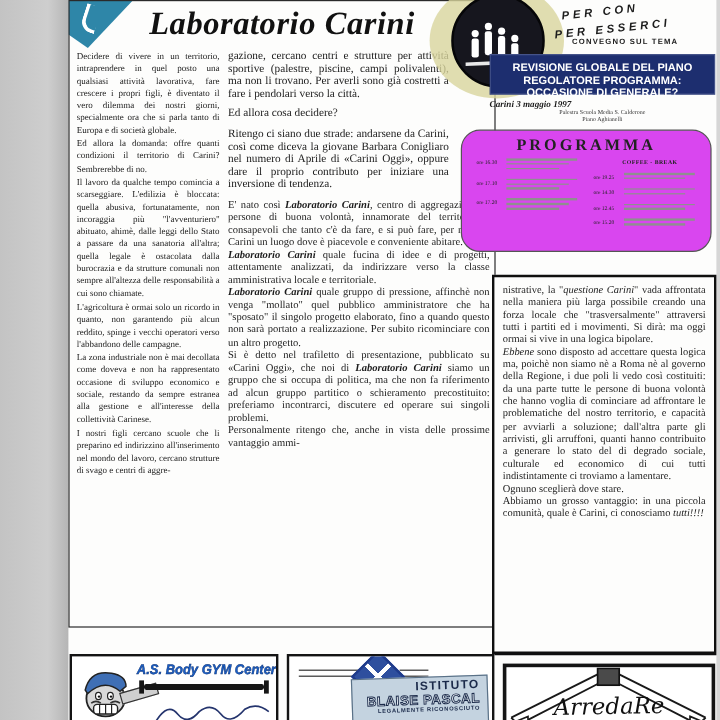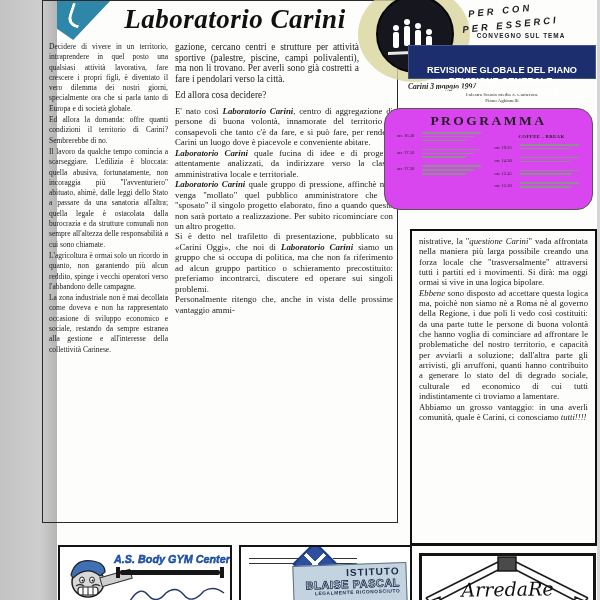--- a/index.html
+++ b/index.html
@@ -14,41 +14,41 @@
   
   .masthead-tri{left:57px;top:0;width:54px;height:40px;background:var(--masthead_teal,#2e86a8);
     clip-path:polygon(0 0,100% 0,30% 100%,0 72%);}
   .masthead-tri::after{content:"";position:absolute;left:12px;top:4px;width:10px;height:20px;
     border-left:3px solid #fff;border-bottom:3px solid #fff;border-radius:0 0 0 10px;transform:rotate(18deg);}
 
   .title{left:57px;top:4px;width:356px;margin:0;text-align:center;font-style:italic;font-weight:bold;
     font-size:27px;letter-spacing:.5px;color:#111;}
 
   
-  .article-box{left:42px;top:0;width:356px;height:523px;border:1px solid #2a2a2a;box-sizing:border-box;overflow:hidden;}
+  .article-box{left:57px;top:0;width:356px;height:523px;border:1px solid #2a2a2a;box-sizing:border-box;overflow:hidden;}
   .cols{display:flex;gap:7px;margin-top:41px;padding:0 4px 0 6px;}
   .col1{width:119px;font-size:7.5px;line-height:10.3px;text-align:justify;}
   .col1 p{margin:0 0 1px 0;}
   .col2{flex:1;min-width:0;}
   .col2-top{width:184px;font-size:9.4px;line-height:10.6px;text-align:justify;}
   .col2-top p{margin:0;}
   .col2-top p + p{margin-top:6px;}
   .col2-main{font-size:8.8px;line-height:10.45px;text-align:justify;margin-top:5px;}
   .col2-main p{margin:0;}
 
   
   .blob{left:358px;top:-14px;width:112px;height:96px;background:var(--blob_yellow,#d8d59c);border-radius:50%;opacity:.8;}
   .emblem{left:374px;top:-6px;z-index:2;}
   .slogan{z-index:2;font-family:"Liberation Sans",sans-serif;font-weight:bold;font-style:italic;
     font-size:9.5px;letter-spacing:3px;color:#1c1c1c;transform:rotate(-6deg);white-space:nowrap;}
   .convegno{left:446px;top:32px;width:150px;text-align:center;font-family:"Liberation Sans",sans-serif;
     font-weight:bold;font-size:6.4px;letter-spacing:1px;color:#222;}
   .banner{left:408px;top:45px;width:188px;height:34px;background:var(--banner_navy,#1d2e6f);z-index:3;
     color:#fff;font-family:"Liberation Sans",sans-serif;font-weight:bold;font-size:9.2px;line-height:10.6px;
-    text-align:center;padding-top:20px;box-sizing:border-box;box-shadow:inset 0 0 0 1px rgba(255,255,255,.18);}
+    text-align:center;padding-top:6px;box-sizing:border-box;box-shadow:inset 0 0 0 1px rgba(255,255,255,.18);}
   .poster-date{left:408px;top:82px;width:188px;text-align:left;font-weight:bold;font-style:italic;font-size:7.6px;}
   .poster-venue{left:408px;top:92px;width:188px;text-align:center;font-size:5px;line-height:5.6px;color:#333;}
 
   .programma-box{left:384px;top:108px;width:209px;height:102px;border:1px solid #555;border-radius:16px;
     box-sizing:border-box;background:#d946ef;}
   .programma-title{margin:4px 0 3px 0;text-align:center;font-size:13.5px;font-weight:bold;letter-spacing:2.5px;color:#222;}
   .sched{display:flex;padding:0 8px 0 12px;gap:8px;}
   .sched-col{flex:1;min-width:0;}
   .sched-entry{display:flex;gap:3px;margin-bottom:5px;}
   .sched-time{flex:none;width:22px;font-size:4.6px;color:#222;padding-top:1px;}
@@ -106,25 +106,27 @@
   <h1 class="abs title">Laboratorio Carini</h1>
 
   <div class="abs article-box">
     <div class="cols">
       <div class="col1">
         <p>Decidere di vivere in un territorio, intraprendere in quel posto una qualsiasi attività lavorativa, fare crescere i propri figli, è diventato il vero dilemma dei nostri giorni, specialmente ora che si parla tanto di Europa e di società globale.</p>
         <p>Ed allora la domanda: offre quanti condizioni il territorio di Carini? Sembrerebbe di no.</p>
         <p>Il lavoro da qualche tempo comincia a scarseggiare. L'edilizia è bloccata: quella abusiva, fortunatamente, non incoraggia più "l'avventuriero" abituato, ahimè, dalle leggi dello Stato a passare da una sanatoria all'altra; quella legale è ostacolata dalla burocrazia e da strutture comunali non sempre all'altezza delle responsabilità a cui sono chiamate.</p>
         <p>L'agricoltura è ormai solo un ricordo in quanto, non garantendo più alcun reddito, spinge i vecchi operatori verso l'abbandono delle campagne.</p>
         <p>La zona industriale non è mai decollata come doveva e non ha rappresentato occasione di sviluppo economico e sociale, restando da sempre estranea alla gestione e all'interesse della collettività Carinese.</p>
+        <p>I nostri figli cercano scuole che li preparino ed indirizzino all'inserimento nel mondo del lavoro, cercano strutture di svago e centri di aggre-</p>
       </div>
       <div class="col2">
         <div class="col2-top">
           <p>gazione, cercano centri e strutture per attività sportive (palestre, piscine, campi polivalenti), ma non li trovano. Per averli sono già costretti a fare i pendolari verso la città.</p>
           <p>Ed allora cosa decidere?</p>
+          <p>Ritengo ci siano due strade: andarsene da Carini, così come diceva la giovane Barbara Conigliaro nel numero di Aprile di «Carini Oggi», oppure dare il proprio contributo per iniziare una inversione di tendenza.</p>
         </div>
         <div class="col2-main">
           <p><span>E' nato così </span><b><i>Laboratorio Carini</i></b><span>, centro di aggregazione di persone di buona volontà, innamorate del territorio e consapevoli che tanto c'è da fare, e si può fare, per rendere Carini un luogo dove è piacevole e conveniente abitare.</span></p>
           <p><b><i>Laboratorio Carini</i></b><span> quale fucina di idee e di progetti, attentamente analizzati, da indirizzare verso la classe amministrativa locale e territoriale.</span></p>
           <p><b><i>Laboratorio Carini</i></b><span> quale gruppo di pressione, affinchè non venga "mollato" quel pubblico amministratore che ha "sposato" il singolo progetto elaborato, fino a quando questo non sarà portato a realizzazione. Per subito ricominciare con un altro progetto.</span></p>
           <p><span>Si è detto nel trafiletto di presentazione, pubblicato su «Carini Oggi», che noi di </span><b><i>Laboratorio Carini</i></b><span> siamo un gruppo che si occupa di politica, ma che non fa riferimento ad alcun gruppo partitico o schieramento precostituito: preferiamo incontrarci, discutere ed operare sui singoli problemi.</span></p>
           <p><span>Personalmente ritengo che, anche in vista delle prossime vantaggio ammi-</span></p>
         </div>
       </div>
     </div>
@@ -144,21 +146,21 @@
         <rect x="52" y="42" width="6" height="14" rx="2"></rect>
       <path d="M14 58 L62 56 L62 59 L14 61 Z" opacity=".9"></path>
     </g>
   </svg>
   <div class="abs slogan" style="left:468px;top:5px;">PER CON</div>
   <div class="abs slogan" style="left:462px;top:19px;">PER ESSERCI</div>
   <div class="abs convegno">CONVEGNO SUL TEMA</div>
 
   <div class="abs banner">
     <div>REVISIONE GLOBALE DEL PIANO</div>
-    <div>REVISIONE GENERALE:</div>
+    <div>REGOLATORE PROGRAMMA:</div>
     <div>OCCASIONE DI GENERALE?</div>
   </div>
   <div class="abs poster-date">Carini 3 maggio 1997</div>
   <div class="abs poster-venue" style="top:92px;">Palestra Scuola Media S. Calderone</div>
   <div class="abs poster-venue" style="top:98px;">Piano Aghianelli</div>
 
   <div class="abs programma-box">
     <div class="programma-title">PROGRAMMA</div>
     <div class="sched">
       <div class="sched-col">
@@ -217,21 +219,22 @@
               <b></b>
             </span>
         </div>
       </div>
     </div>
   </div>
 
   <div class="abs sidebar-text-box">
     <p><span>nistrative, la "</span><i>questione Carini</i><span>" vada affrontata nella maniera più larga possibile creando una forza locale che "trasversalmente" attraversi tutti i partiti ed i movimenti. Si dirà: ma oggi ormai si vive in una logica bipolare.</span></p>
     <p><i>Ebbene</i><span> sono disposto ad accettare questa logica ma, poichè non siamo nè a Roma nè al governo della Regione, i due poli li vedo così costituiti: da una parte tutte le persone di buona volontà che hanno voglia di cominciare ad affrontare le problematiche del nostro territorio, e capacità per avviarli a soluzione; dall'altra parte gli arrivisti, gli arruffoni, quanti hanno contribuito a generare lo stato del di degrado sociale, culturale ed economico di cui tutti indistintamente ci troviamo a lamentare.</span></p>
-    <p><span>Abbiamo un grosso vantaggio: in una averli comunità, quale è Carini, ci conosciamo </span><i>tutti!!!!</i></p>
+    <p>Ognuno sceglierà dove stare.</p>
+    <p><span>Abbiamo un grosso vantaggio: in una piccola comunità, quale è Carini, ci conosciamo </span><i>tutti!!!!</i></p>
   </div>
 
   <div class="abs ad-box gym-box">
     <svg class="abs" style="left:2px;top:3px;" width="56" height="56" viewBox="0 0 56 56">
       <ellipse cx="26" cy="32" rx="16" ry="15" fill="#d8d8d8" stroke="#222" stroke-width="1.5"></ellipse>
       <path d="M9 25 Q13 8 31 11 Q43 13 43 22 L38 26 Q25 15 11 28 Z" fill="#3f6fb5" stroke="#222" stroke-width="1.2"></path>
       <ellipse cx="20" cy="30" rx="2.4" ry="3" fill="#fff" stroke="#222" stroke-width="1"></ellipse>
       <ellipse cx="30" cy="30" rx="2.4" ry="3" fill="#fff" stroke="#222" stroke-width="1"></ellipse>
       <circle cx="20.5" cy="30.5" r="1" fill="#111"></circle>
         <circle cx="30.5" cy="30.5" r="1" fill="#111"></circle>

